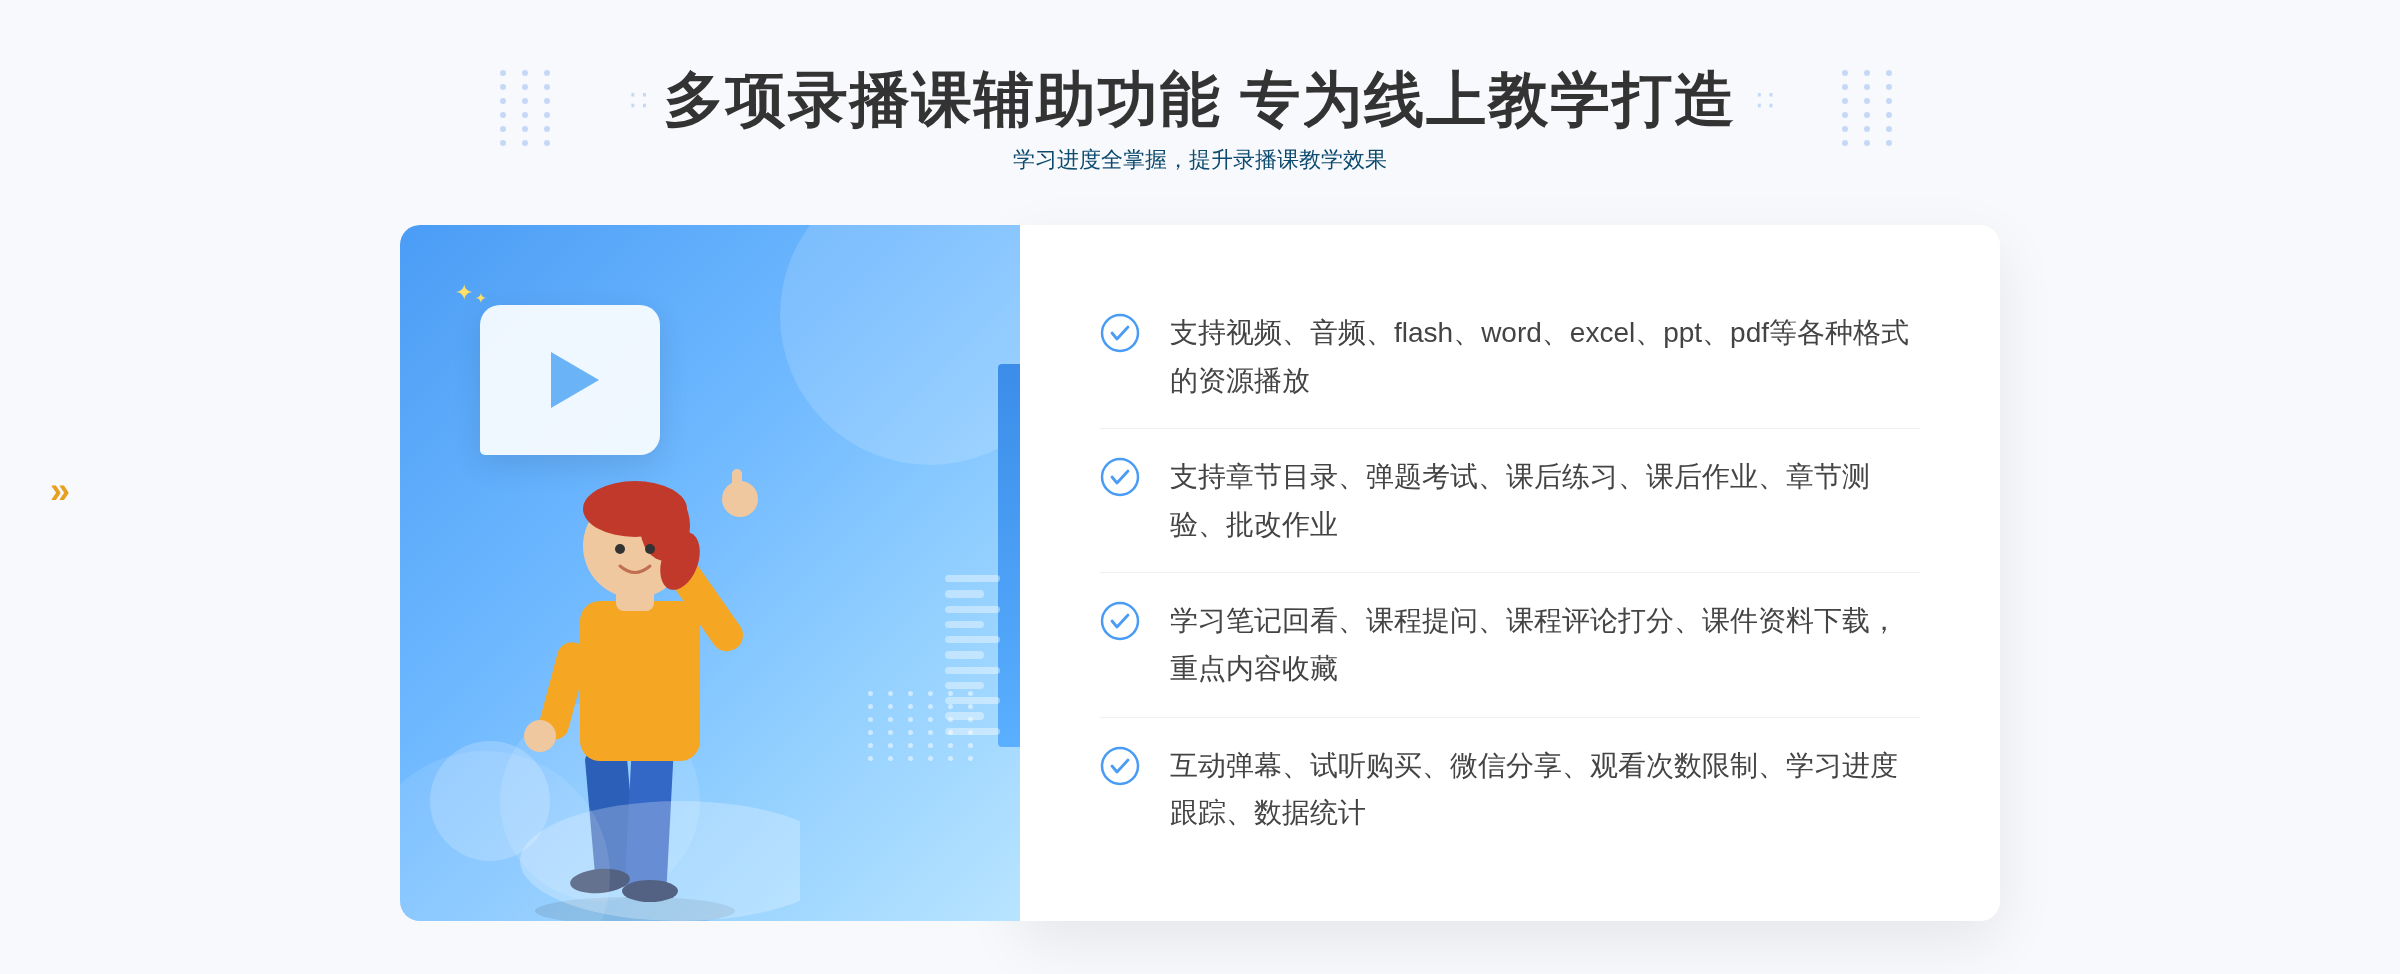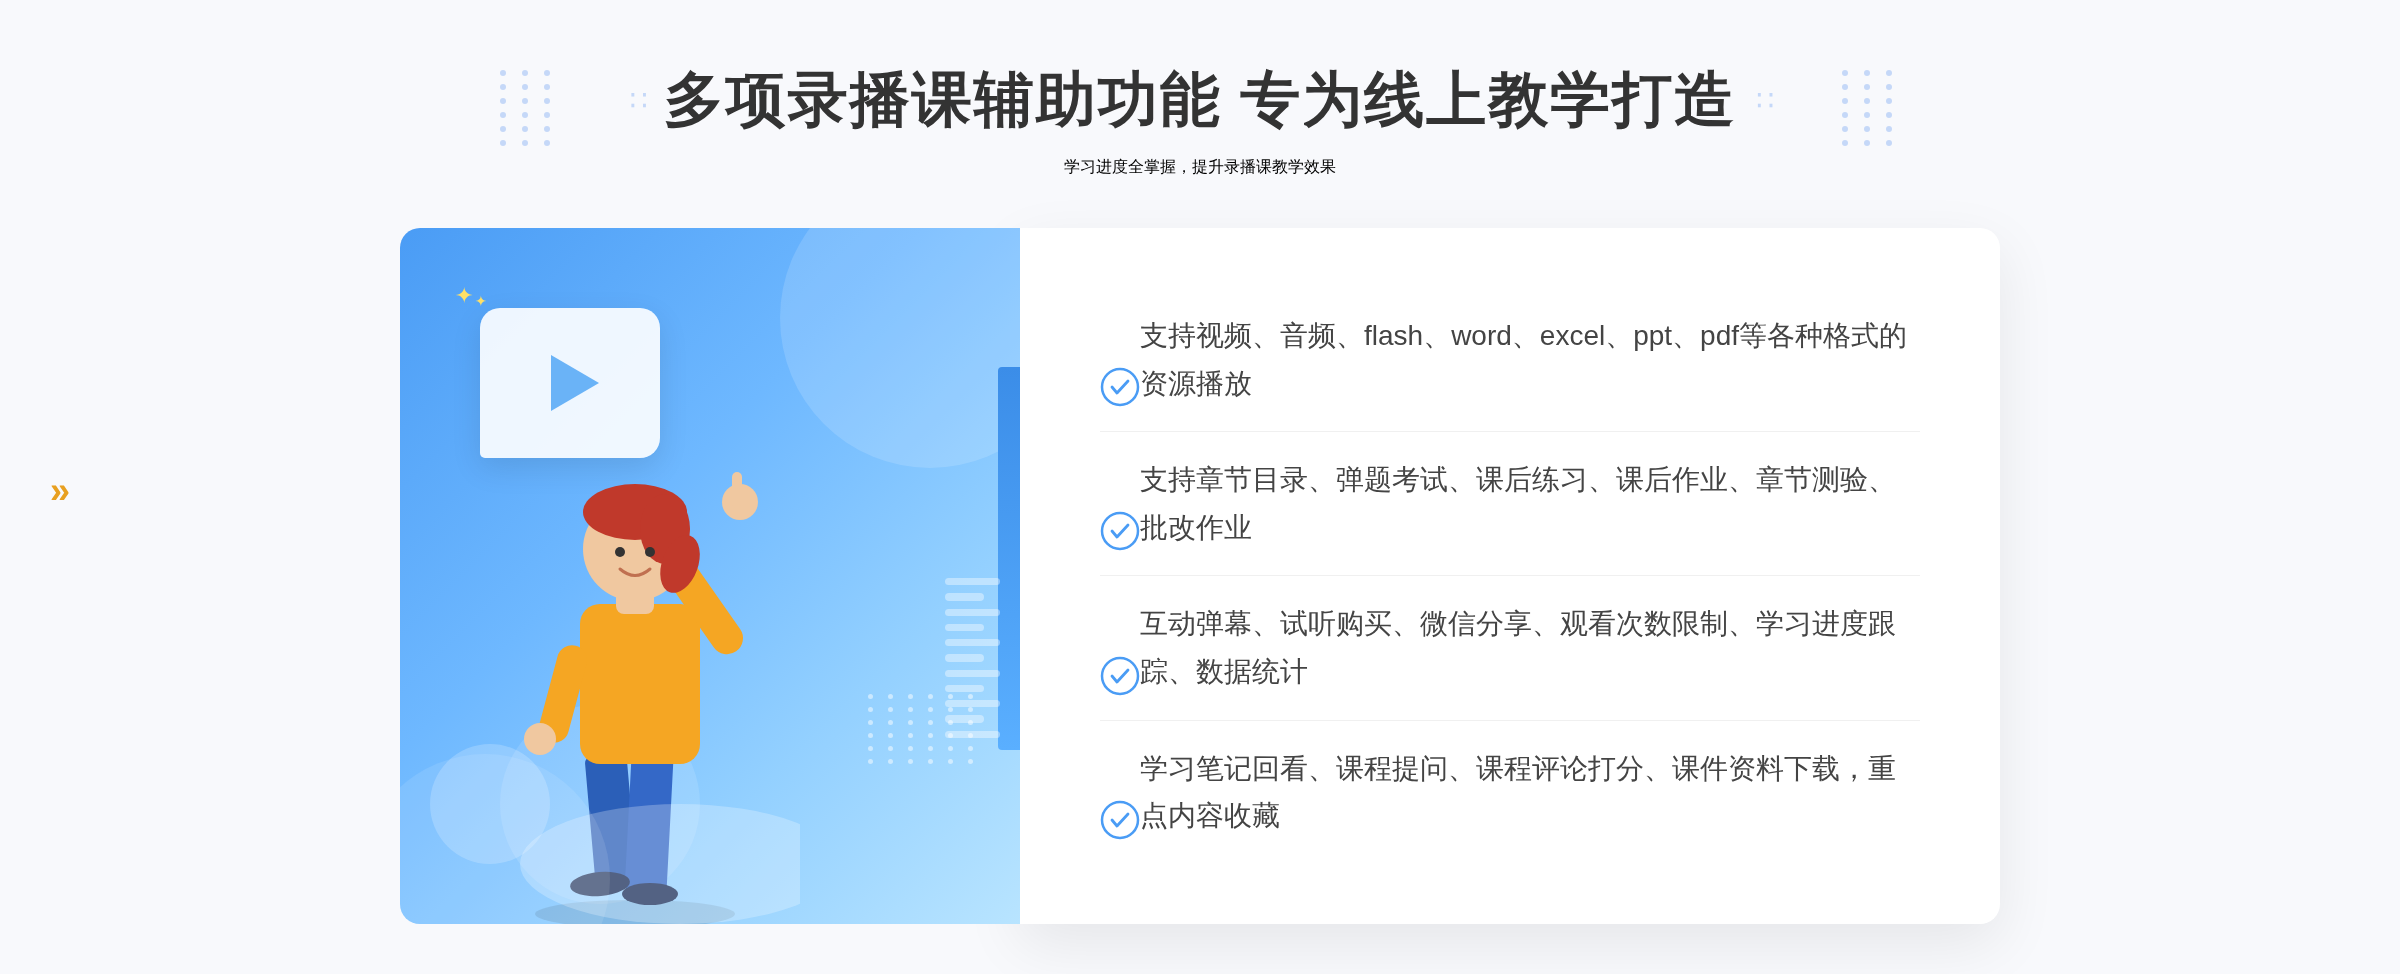--- a/index.html
+++ b/index.html
@@ -45,23 +45,23 @@
     }
 
     .main-title {
       font-size: 60px;
       font-weight: 700;
       color: #333333;
       letter-spacing: 2px;
     }
 
     .subtitle {
-      font-size: 16px;
-      color: #000000;
-      margin-top: 16px;
+      font-size: 22px;
+      color: #0c4a6e;
+      margin-top: 4px;
       font-weight: 400;
     }
 
     
     .content-area {
       display: flex;
       align-items: stretch;
       width: 1600px;
       position: relative;
       z-index: 1;
@@ -210,21 +210,22 @@
       border-radius: 0 20px 20px 0;
       padding: 60px 80px;
       box-shadow: 0 20px 60px rgba(0,0,0,0.08);
       display: flex;
       flex-direction: column;
       justify-content: space-around;
     }
 
     .feature-item {
       display: flex;
-      align-items: flex-end;
+      align-items: flex-start;
+      gap: 30px;
       padding: 24px 0;
     }
 
     .feature-item:not(:last-child) {
       border-bottom: 1px solid #f0f0f0;
     }
 
     .check-icon {
       width: 40px;
       height: 40px;
@@ -488,31 +489,31 @@
         <span class="feature-text">支持章节目录、弹题考试、课后练习、课后作业、章节测验、批改作业</span>
       </div>
 
       <div class="feature-item">
         <div class="check-icon">
           <svg viewBox="0 0 40 40" xmlns="http://www.w3.org/2000/svg">
             <circle cx="20" cy="20" r="18" fill="none" stroke="#4a9cf5" stroke-width="2.5"></circle>
             <polyline points="12,20 17,26 28,14" fill="none" stroke="#4a9cf5" stroke-width="2.8" stroke-linecap="round" stroke-linejoin="round"></polyline>
           </svg>
         </div>
-        <span class="feature-text">互动弹幕、试听购买、微信分享、观看次数限制、学习进度跟踪、数据统计</span>
+        <span class="feature-text">学习笔记回看、课程提问、课程评论打分、课件资料下载，重点内容收藏</span>
       </div>
 
       <div class="feature-item">
         <div class="check-icon">
           <svg viewBox="0 0 40 40" xmlns="http://www.w3.org/2000/svg">
             <circle cx="20" cy="20" r="18" fill="none" stroke="#4a9cf5" stroke-width="2.5"></circle>
             <polyline points="12,20 17,26 28,14" fill="none" stroke="#4a9cf5" stroke-width="2.8" stroke-linecap="round" stroke-linejoin="round"></polyline>
           </svg>
         </div>
-        <span class="feature-text">学习笔记回看、课程提问、课程评论打分、课件资料下载，重点内容收藏</span>
+        <span class="feature-text">互动弹幕、试听购买、微信分享、观看次数限制、学习进度跟踪、数据统计</span>
       </div>
 
     </div>
   </div>
 
   <div class="chevron-left">»</div>
 
 </div>
 
 </body></html>

